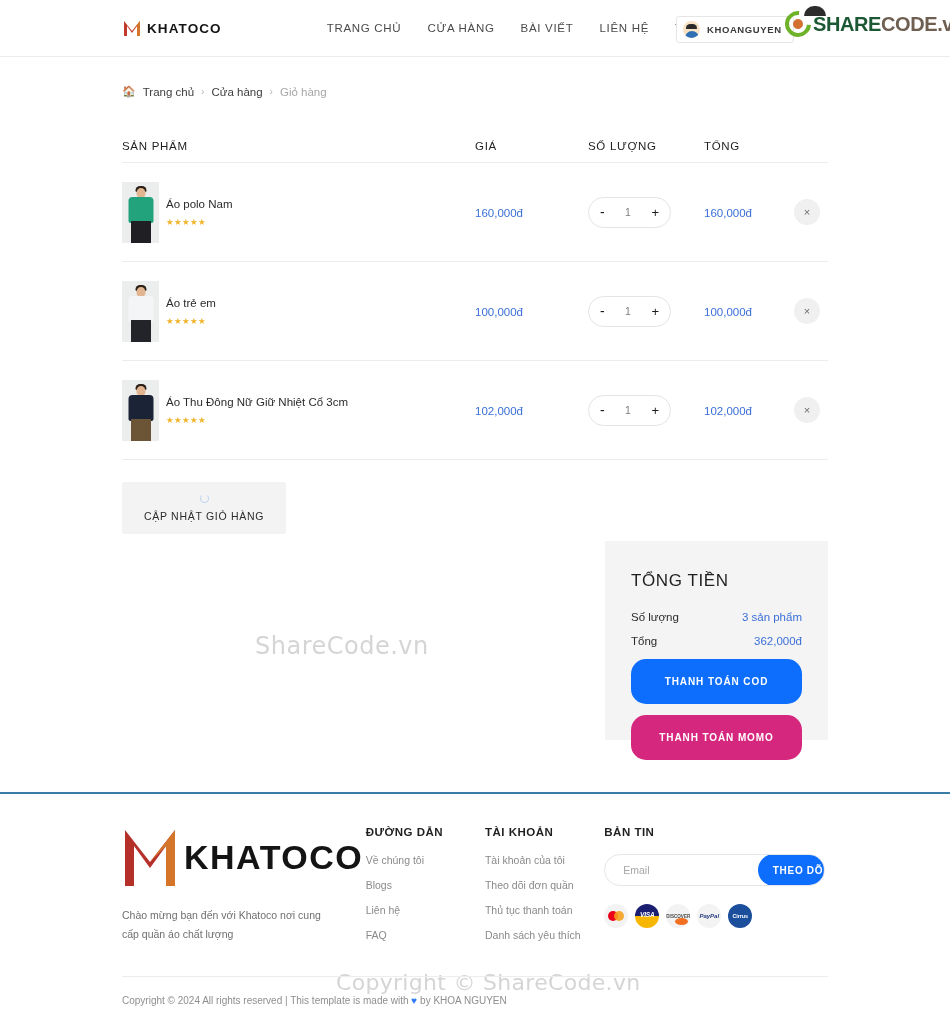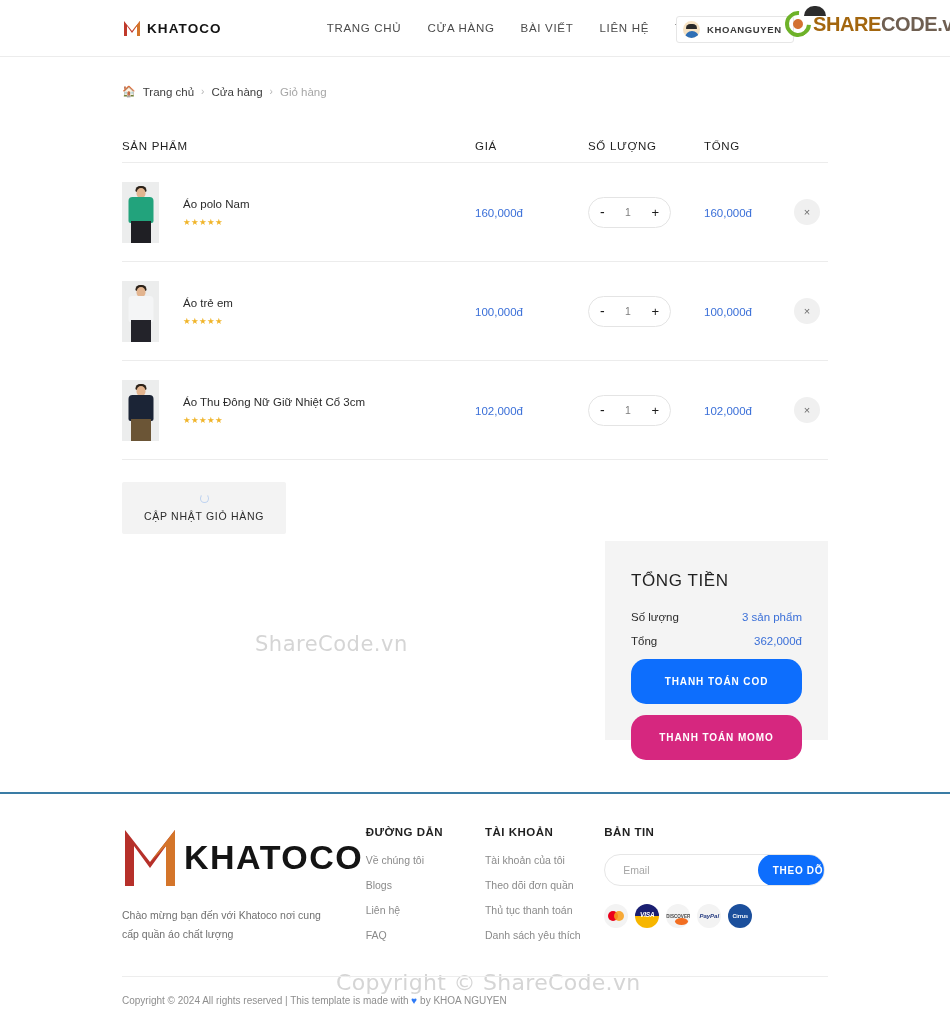--- a/index.html
+++ b/index.html
@@ -57,21 +57,21 @@
   .sc-swirl {
     width: 26px; height: 26px; border-radius: 50%;
     border: 4px solid #6ab023; border-right-color: transparent;
     transform: rotate(-40deg); position: relative;
   }
   .sc-swirl::after {
     content: ""; position: absolute; left: 4px; top: 4px;
     width: 10px; height: 10px; border-radius: 50%; background: #d26d2b;
   }
   .sc-text { font-size: 20px; font-weight: 700; letter-spacing: -.4px; line-height: 1; }
-  .sc-share { color: #a16207; }
+  .sc-share { color: #14532d; }
   .sc-code { color: #6b5a4c; }
   .sc-cap {
     position: absolute; left: 804px; top: 6px; width: 22px; height: 10px;
     border-radius: 11px 11px 0 0; background: #2c2c2c;
   }
 
   
   .breadcrumb {
     display: flex; align-items: center; gap: 7px;
     padding: 28px 0 0 122px; font-size: 11.5px; color: #3d3d3d;
@@ -91,21 +91,21 @@
   .col-price   { width: 113px; }
   .col-qty     { width: 116px; }
   .col-total   { width: 90px; }
   .col-remove  { width: 34px; }
   .cart-sep { border-top: 1px solid #ececec; }
 
   .cart-row {
     display: flex; align-items: center; height: 99px;
     border-bottom: 1px solid #ececec;
   }
-  .prod { display: flex; align-items: center; gap: 24px; width: 353px; }
+  .prod { display: flex; align-items: center; gap: 7px; width: 353px; }
   .thumb {
     width: 37px; height: 61px; flex: none; overflow: hidden;
     background: #e9e9ea; position: relative; border-radius: 1px;
   }
   .thumb .bg { position: absolute; inset: 0; background: #eceded; }
   .thumb .head {
     position: absolute; left: 50%; transform: translateX(-50%);
     top: 6px; width: 9px; height: 10px; border-radius: 50% 50% 45% 45%;
     background: #e2b48f;
   }
@@ -190,21 +190,21 @@
     font-family: "Liberation Sans", sans-serif;
   }
   .pay-cod  { background: #0d6efd; }
   .pay-momo { background: #d6277f; }
 
   
   .wm {
     position: absolute; color: #d5d5d5; pointer-events: none;
     font-family: "DejaVu Sans", sans-serif; white-space: nowrap;
   }
-  .wm-center { left: 255px; top: 632px; font-size: 21px; letter-spacing: .5px; }
+  .wm-center { left: 255px; top: 632px; font-size: 24px; letter-spacing: .5px; }
   .wm-bottom { left: 336px; top: 970px; font-size: 22px; letter-spacing: .3px; }
 
   
   .footer-rule {
     position: absolute; left: 0; top: 792px; width: 950px; height: 2px;
     background: #3a7ca5;
   }
   .footer { position: absolute; left: 0; top: 794px; width: 950px; }
   .footer-inner {
     display: flex; padding: 32px 122px 0 122px; gap: 0;

